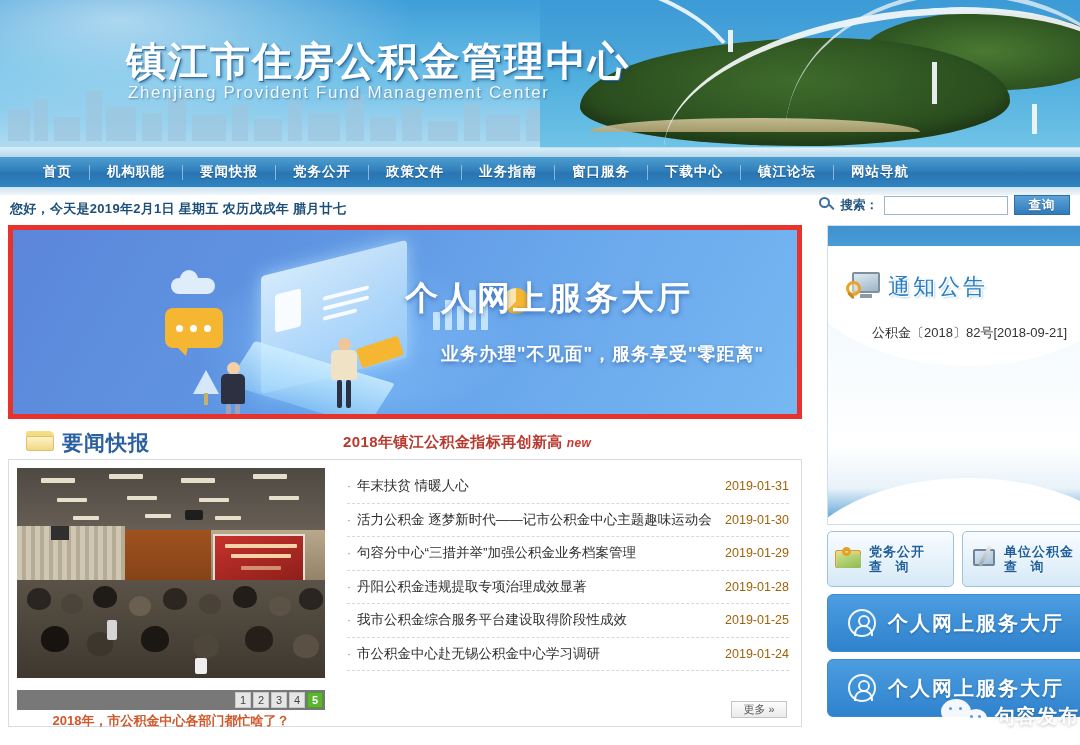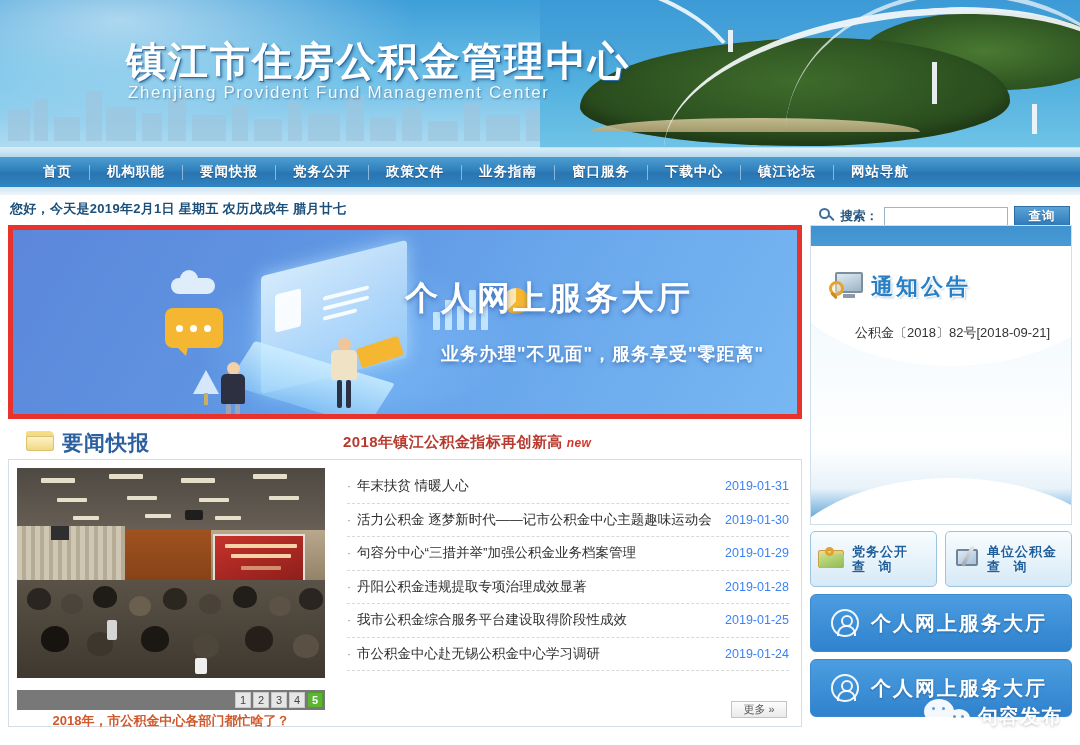--- a/index.html
+++ b/index.html
@@ -113,40 +113,40 @@
   .nav-sep { width:1px; height:15px; background: rgba(255,255,255,.45); }
   .nav-under { position:relative; width:1080px; height:8px;
     background: linear-gradient(180deg,#cfe3f1 0%,#eef5fa 100%); }
 
   
   .toprow { position:relative; width:1080px; height:30px; background:#fff; }
   .date-text {
     position:absolute; left:10px; top:5px; font-size:13px; color:#1b4f7a; font-weight:bold;
     letter-spacing:.3px;
   }
-  .search-wrap { position:absolute; right:10px; top:11px; display:flex; align-items:center; gap:6px; }
+  .search-wrap { position:absolute; right:10px; top:0; display:flex; align-items:center; gap:6px; }
   .search-ico { width:16px; height:16px; position:relative; }
   .search-ico .ring { position:absolute; left:0; top:0; width:11px; height:11px;
     border:2px solid #3a6f9b; border-radius:50%; }
   .search-ico .hdl { position:absolute; left:9px; top:9px; width:7px; height:2px;
     background:#3a6f9b; transform:rotate(45deg); border-radius:1px; }
   .search-label { font-size:12.5px; color:#23557f; font-weight:bold; }
   .search-input {
     width:124px; height:19px; border:1px solid #9cb7cc; background:#fff;
     font-size:12px; padding:0 4px; color:#333; outline:none;
   }
   .search-btn {
     width:56px; height:20px; border:1px solid #2f6ea5;
     background: linear-gradient(180deg,#5ba3d8 0%, #2f7bbb 100%);
     color:#fff; font-size:12.5px; font-weight:bold; cursor:pointer; letter-spacing:1px;
     text-shadow:0 1px 1px rgba(0,0,0,.35);
   }
 
   
-  .main { position:relative; width:1080px; height:518px; display:flex; gap:8px; padding:0 8px 0 8px; }
+  .main { position:relative; width:1080px; height:518px; display:flex; gap:25px; padding:0 8px 0 8px; }
   .col-left { width:794px; position:relative; }
   .col-right { width:262px; position:relative; }
 
   
   .banner {
     position:relative; width:794px; height:194px;
     border:5px solid #e8332c; background:#5b8fe0; overflow:hidden;
   }
   .banner-bg {
     position:absolute; inset:0;
@@ -267,21 +267,21 @@
   }
 
   .news-list { position:relative; flex:1; padding:10px 12px 0 14px; }
   .news-item {
     display:flex; align-items:center; justify-content:space-between;
     height:33.5px; border-bottom:1px dashed #d8d8d8; cursor:pointer;
   }
   .news-item:last-child { border-bottom:none; }
   .ni-text { font-size:13.5px; color:#2f2f2f; white-space:nowrap; }
   .ni-text .bullet { color:#8a8a8a; margin-right:6px; font-size:12px; }
-  .ni-date { font-size:12.5px; color:#3b82f6; margin-left:10px; white-space:nowrap; }
+  .ni-date { font-size:12.5px; color:#a16207; margin-left:10px; white-space:nowrap; }
   .more-btn {
     position:absolute; right:14px; bottom:8px; width:56px; height:17px;
     border:1px solid #c4c4c4; background: linear-gradient(180deg,#fdfdfd,#eaeaea);
     font-size:11px; color:#555; display:flex; align-items:center; justify-content:center;
     cursor:pointer;
   }
 
   
   .side-panel {
     position:relative; width:262px; height:300px; overflow:hidden;
@@ -299,21 +299,21 @@
   .notice-head { position:absolute; left:18px; top:46px; display:flex; align-items:center; gap:8px; }
   .monitor-ico { position:relative; width:34px; height:30px; }
   .mon-scr { position:absolute; left:6px; top:0; width:28px; height:21px;
     background: linear-gradient(160deg,#dfeaf2,#9cb4c6); border:2px solid #7d8f9e; border-radius:2px; }
   .mon-base { position:absolute; left:14px; top:22px; width:12px; height:4px; background:#8a9aa8; }
   .mag-ring { position:absolute; left:0; top:9px; width:15px; height:15px;
     border:3px solid #e8a32b; border-radius:50%; background: rgba(255,240,200,.5); }
   .mag-hdl { position:absolute; left:1px; top:22px; width:8px; height:3px;
     background:#c98a1d; transform:rotate(45deg); border-radius:2px; }
   .notice-title {
-    font-size:22px; font-weight:bold; color:#2a7fc4; letter-spacing:3px;
+    font-size:22px; font-weight:normal; color:#2a7fc4; letter-spacing:3px;
     text-shadow: 1px 1px 0 #fff, 2px 2px 2px rgba(60,120,170,.35);
   }
   .notice-item {
     position:absolute; left:44px; top:98px; font-size:13px; color:#333; cursor:pointer;
   }
 
   .query-row { position:relative; width:262px; height:56px; margin-top:6px; display:flex; gap:8px; }
   .query-btn {
     flex:1; border:1px solid #9dc4df; border-radius:5px;
     background: linear-gradient(180deg,#f8fcff 0%, #e6f2fa 55%, #d5e9f6 100%);

